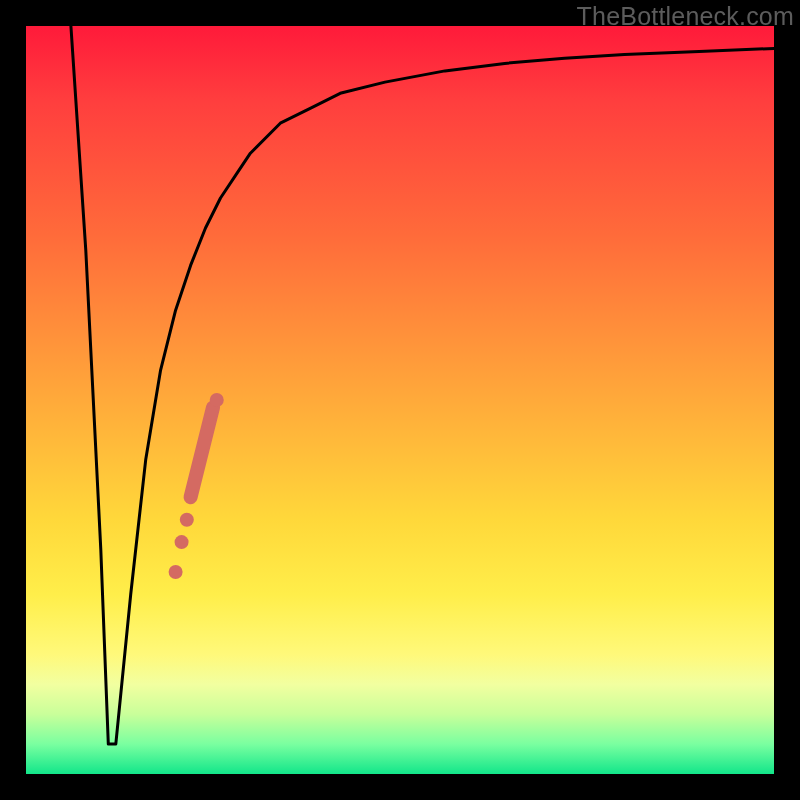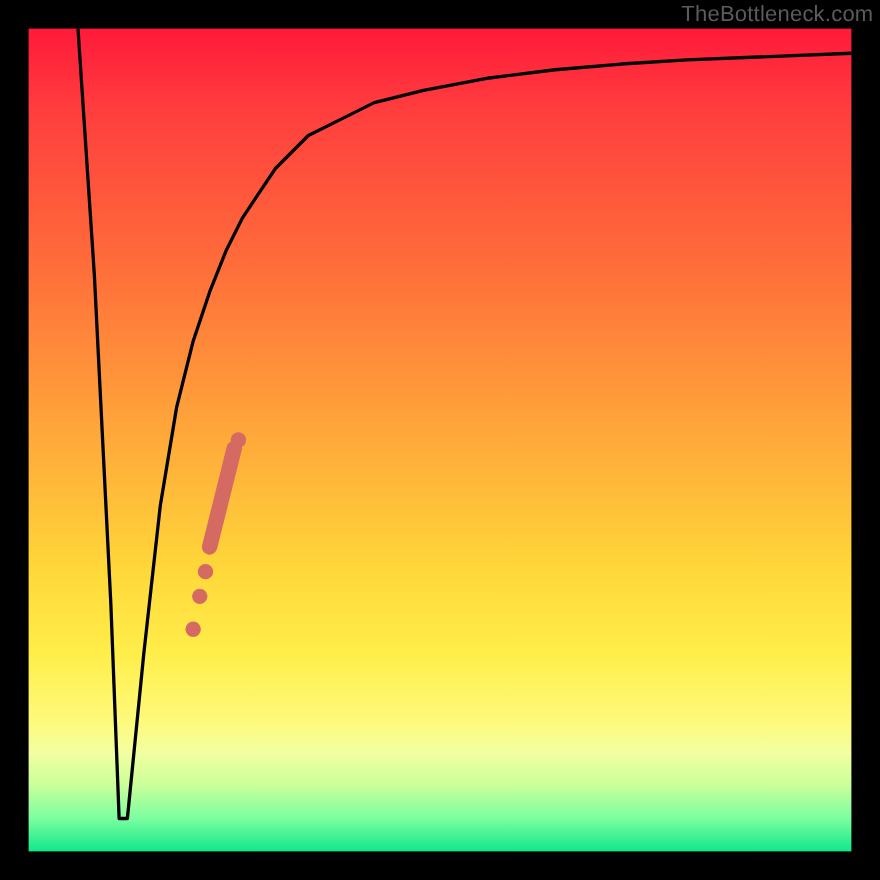--- a/index.html
+++ b/index.html
@@ -42,21 +42,21 @@
       #f2ffa0 88%,
       #c9ff9a 92%,
       #7affa0 96%,
       #12e68a 100%);
   }
   .watermark {
     position: absolute;
     top: 2px;
     right: 6px;
     color: #5c5c5c;
-    font-size: 20px;
+    font-size: 25px;
     letter-spacing: 0.2px;
     user-select: none;
     pointer-events: none;
   }
   svg.curves {
     position: absolute;
     inset: 0;
   }
 </style>
 </head>

